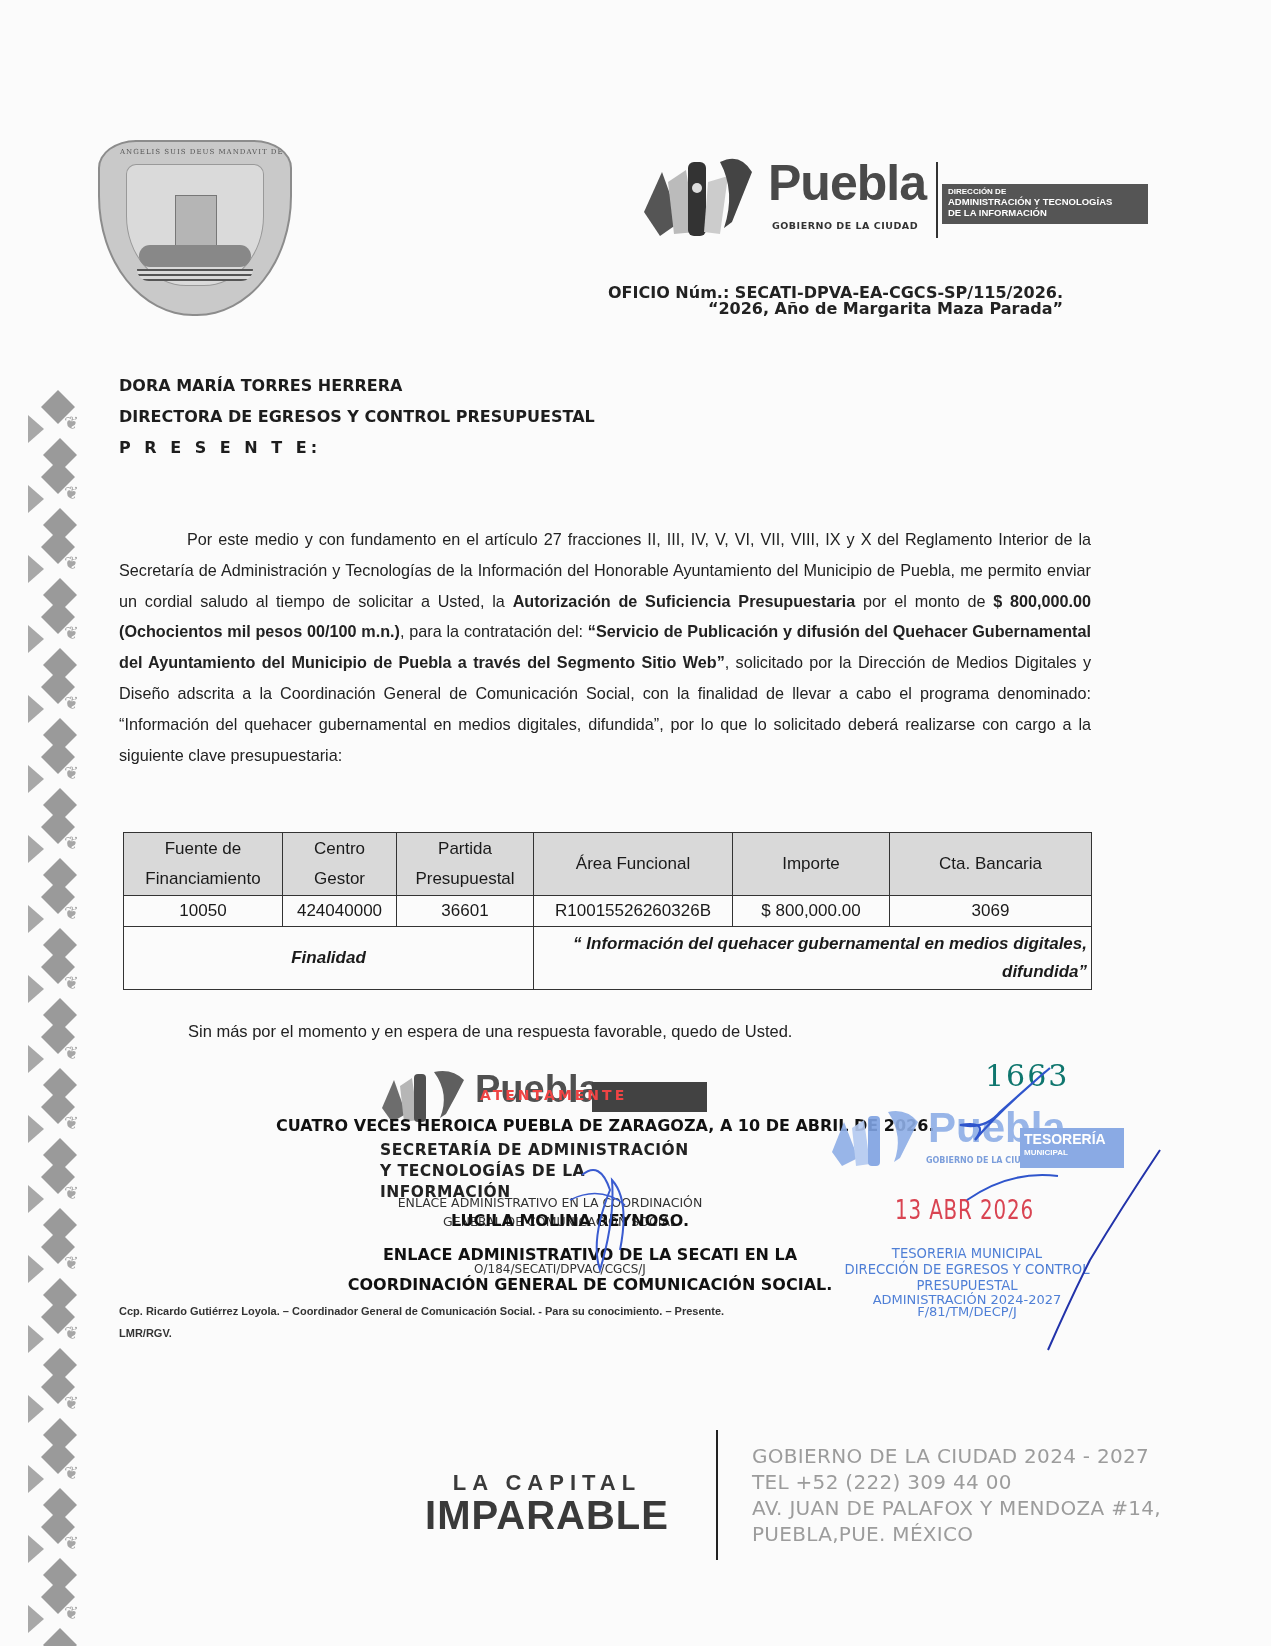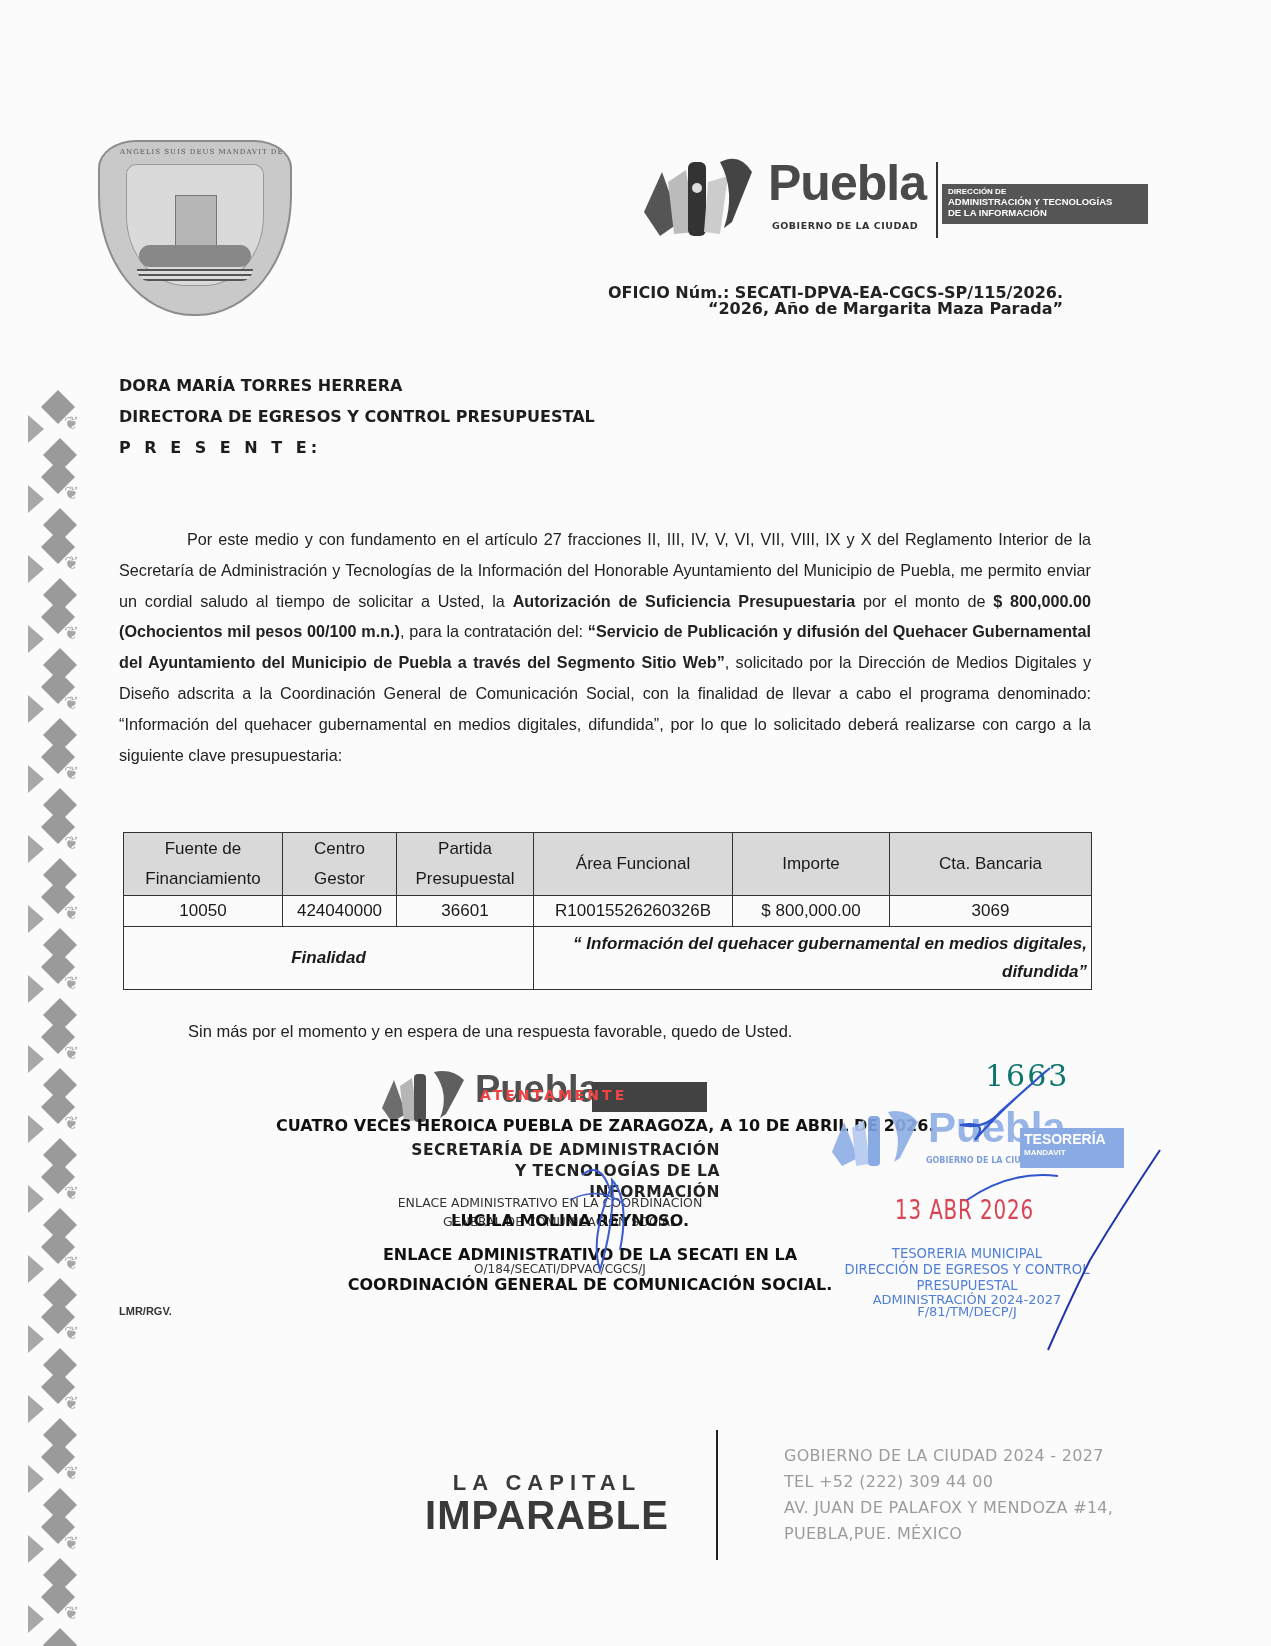--- a/index.html
+++ b/index.html
@@ -59,21 +59,21 @@
   table.budget td.fin-txt { font-style:italic; font-weight:bold; line-height:28px; text-align:right; }
 
   .closing { left:188px; top:1022px; font-size:16.5px; color:#222; font-family:"Liberation Sans", sans-serif; }
 
   .sig-logo { left:380px; top:1068px; width:330px; height:58px; opacity:0.85; }
   .sig-logo .w { position:absolute; left:95px; top:0; font-family:"Liberation Sans", sans-serif; font-weight:bold; font-size:38px; color:#333; }
   .sig-logo .art { position:absolute; left:0; top:0; width:90px; height:56px; }
   .sig-logo .box { position:absolute; left:212px; top:14px; width:115px; height:30px; background:#222; }
   .atentamente { left:480px; top:1087px; font-size:14px; font-weight:bold; letter-spacing:3px; color:#ef4444; }
   .city-date { left:276px; top:1116px; font-size:16px; font-weight:bold; color:#111; white-space:nowrap; }
-  .sec-name { left:380px; top:1140px; width:340px; text-align:right; font-size:15.5px; font-weight:bold; line-height:21px; color:#222; letter-spacing:0.5px; }
+  .sec-name { left:380px; top:1140px; width:340px; text-align:left; font-size:15.5px; font-weight:bold; line-height:21px; color:#222; letter-spacing:0.5px; }
   .enlace-small { left:370px; top:1194px; width:360px; text-align:center; font-size:12.5px; color:#333; line-height:17px; }
   .signer { left:380px; top:1211px; width:360px; text-align:center; font-size:16px; font-weight:bold; color:#111; }
   .enlace-title { left:330px; top:1240px; width:520px; text-align:center; font-size:16px; font-weight:bold; color:#111; line-height:30px; }
   .ref-small { left:430px; top:1260px; width:260px; text-align:center; font-size:12px; color:#333; }
 
   .ccp { left:119px; top:1300px; font-size:11px; font-weight:bold; color:#333; line-height:22px; font-family:"Liberation Sans", sans-serif; }
 
   
   .stamp-num { left:985px; top:1058px; font-family:"DejaVu Serif", serif; font-size:30px; color:#0f766e; letter-spacing:2px; }
   .stamp-logo { left:830px; top:1100px; width:296px; height:78px; color:#6f95d8; opacity:0.9; }
@@ -87,21 +87,21 @@
   .stamp-dept { left:822px; top:1246px; width:290px; text-align:center; color:#4f7fd6; font-size:13.2px; line-height:16px; }
   .stamp-dept .small { font-size:13px; line-height:12px; }
 
   .signature-svg { position:absolute; left:0; top:0; pointer-events:none; }
 
   
   .footer-brand { left:397px; top:1470px; width:300px; font-family:"Liberation Sans", sans-serif; color:#3a3a3a; text-align:center; }
   .footer-brand .top { font-size:22px; font-weight:bold; letter-spacing:6px; }
   .footer-brand .bottom { font-size:40px; font-weight:bold; letter-spacing:1px; line-height:38px; }
   .footer-div { left:716px; top:1430px; width:2px; height:130px; background:#222; }
-  .footer-info { left:752px; top:1443px; font-size:16px; line-height:26px; color:#9c9c9c; letter-spacing:0.3px;margin-left:32px; }
+  .footer-info { left:752px; top:1443px; font-size:20px; line-height:26px; color:#9c9c9c; letter-spacing:0.3px; }
 </style>
 </head>
 <body>
 
 <div class="abs strip" id="strip">
     <div class="orn diamond" style="left: 18px; top: 0px;"></div>
     <div class="orn tri" style="left: 0px; top: 20px;"></div>
     <div class="orn leaf" style="left: 36px; top: 18px;">❦</div>
     <div class="orn diamond" style="left: 20px; top: 48px;"></div>
     <div class="orn diamond" style="left: 18px; top: 70px;"></div>
@@ -276,41 +276,42 @@
   <svg class="art" viewBox="0 0 92 60">
     <polygon points="2,44 14,14 28,50 12,58" fill="#8eaee6"></polygon>
     <polygon points="22,20 34,12 40,56 26,58" fill="#b4caf0"></polygon>
     <rect x="38" y="8" width="12" height="50" rx="4" fill="#7ea2e2"></rect>
     <path d="M58 4 Q76 0 88 14 Q80 30 70 50 L64 54 Q74 28 58 4Z" fill="#8eaee6"></path>
   </svg>
   <div class="w">Puebla</div>
   <div class="sub">GOBIERNO DE LA CIUDAD</div>
   <div class="box">
     <span>TESORERÍA</span>
-    <small>MANDAVIT</small>
+    <small>MUNICIPAL</small>
   </div>
 </div>
 <div class="abs stamp-date">13 ABR 2026</div>
 <div class="abs stamp-dept">
   <div>TESORERIA MUNICIPAL</div>
   <div>DIRECCIÓN DE EGRESOS Y CONTROL</div>
   <div>PRESUPUESTAL</div>
   <div class="small">ADMINISTRACIÓN 2024-2027</div>
   <div class="small">F/81/TM/DECP/J</div>
 </div>
 
 <svg class="signature-svg" width="1271" height="1646">
   <path d="M582 1175 Q600 1160 610 1190 Q590 1240 600 1270 Q615 1220 612 1180 Q630 1200 620 1250" stroke="#3a5bd0" stroke-width="2" fill="none"></path>
   <path d="M570 1200 Q600 1185 625 1205" stroke="#3a5bd0" stroke-width="1.5" fill="none"></path>
   <path d="M1050 1068 Q1000 1110 975 1140 Q990 1120 960 1125 Q985 1130 1000 1112 L1045 1072" stroke="#2f55cc" stroke-width="2.2" fill="none"></path>
   <path d="M967 1200 Q1010 1170 1058 1176" stroke="#2f55cc" stroke-width="2" fill="none"></path>
   <path d="M1160 1150 Q1120 1210 1090 1260 Q1070 1300 1048 1350" stroke="#2233aa" stroke-width="2" fill="none"></path>
 </svg>
 
 <div class="abs ccp">
+  <div>Ccp. Ricardo Gutiérrez Loyola. – Coordinador General de Comunicación Social. - Para su conocimiento. – Presente.</div>
   <div>LMR/RGV.</div>
 </div>
 
 <div class="abs footer-brand">
   <div class="top">LA CAPITAL</div>
   <div class="bottom">IMPARABLE</div>
 </div>
 <div class="abs footer-div"></div>
 <div class="abs footer-info">
   <div>GOBIERNO DE LA CIUDAD 2024 - 2027</div>

